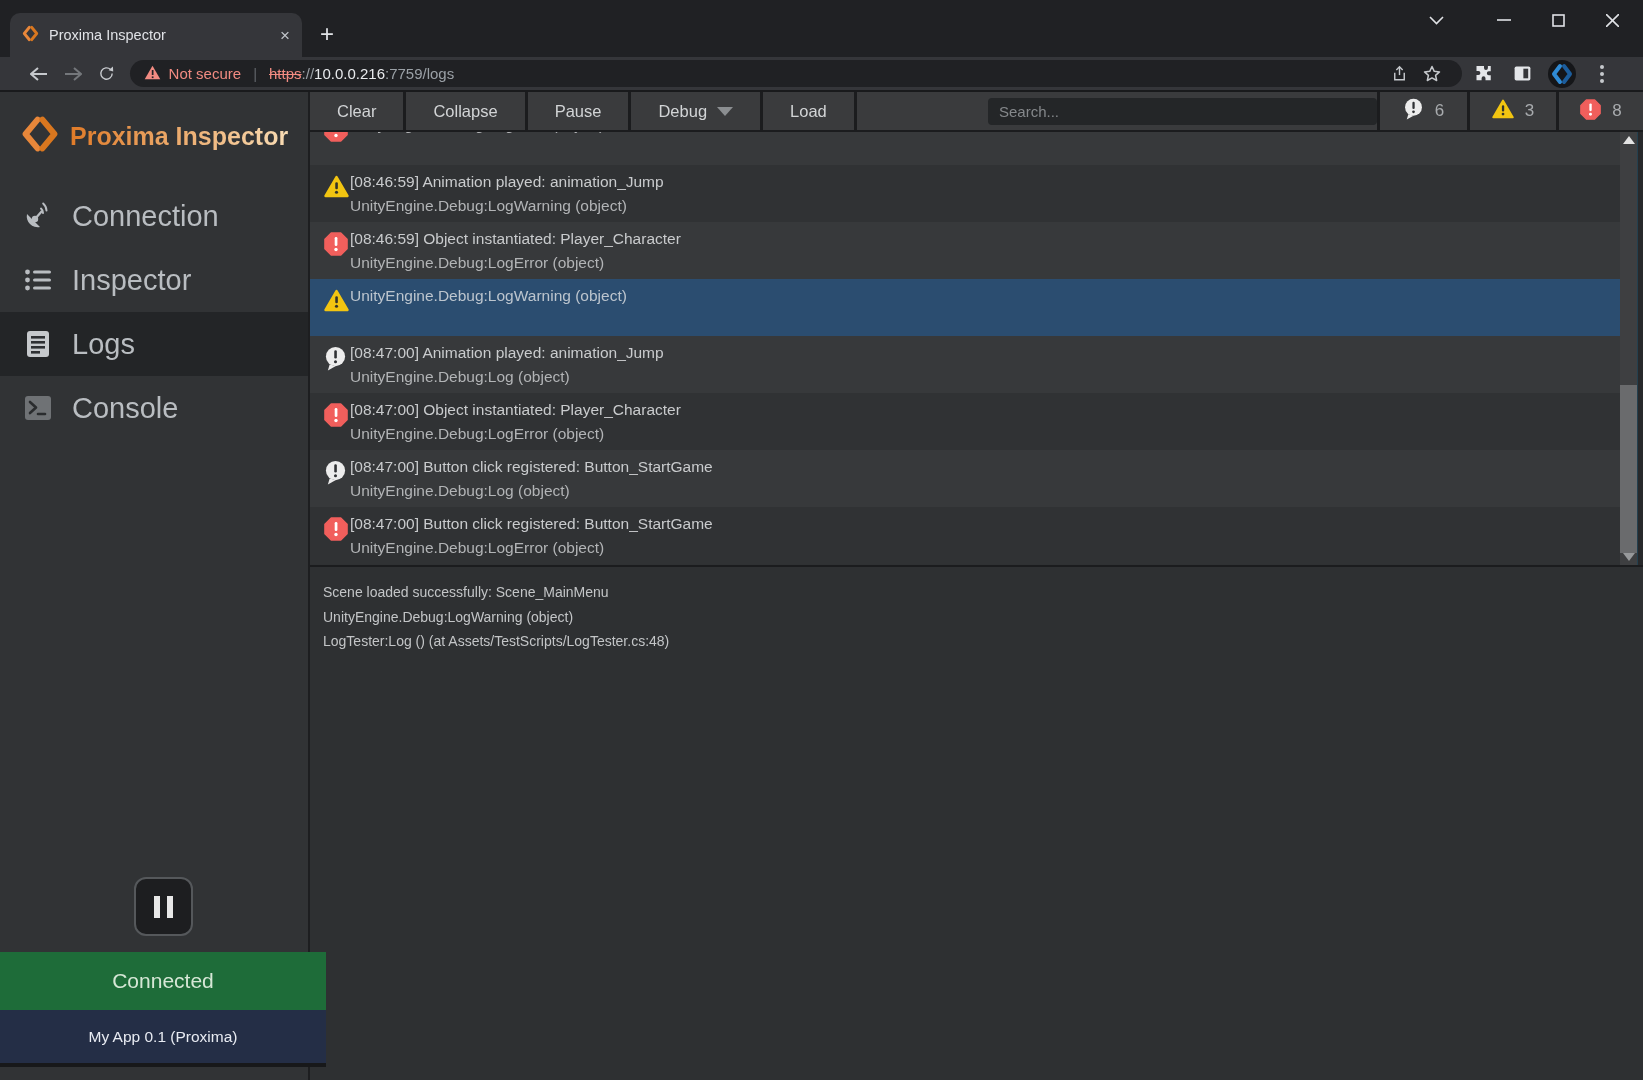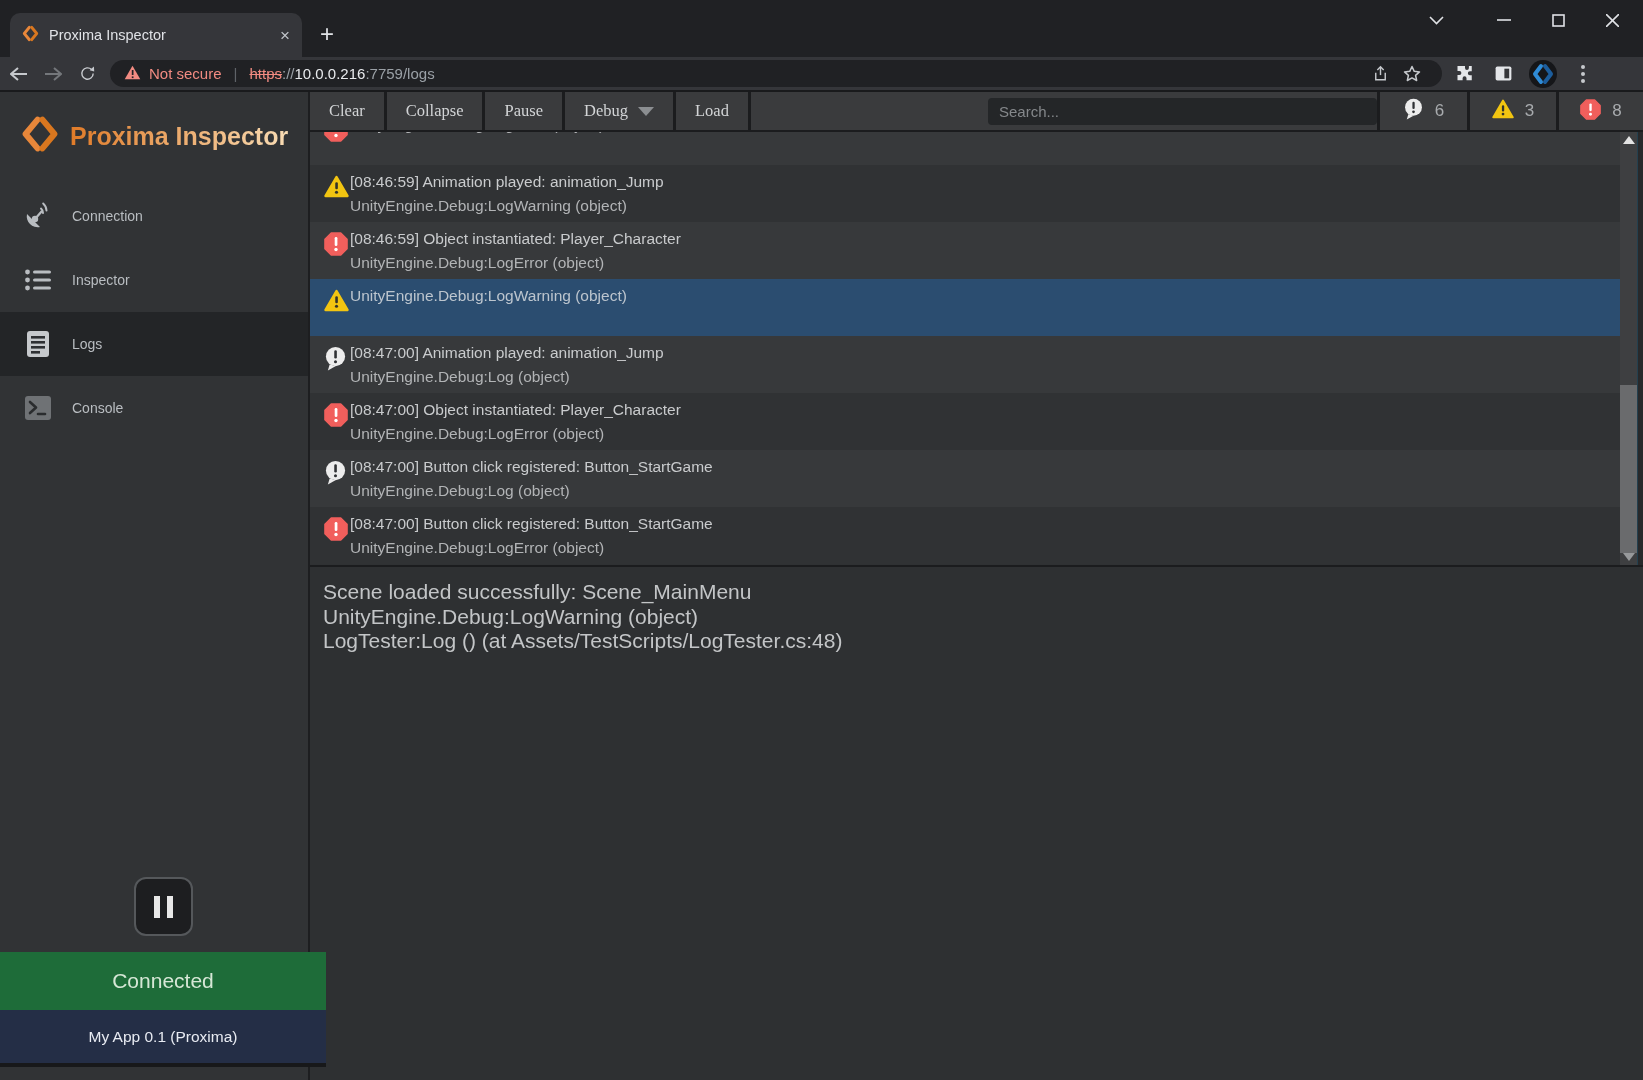--- a/index.html
+++ b/index.html
@@ -14,21 +14,21 @@
   .tab-title { flex:1; font-size:14.5px; color:#e0e2e6; white-space:nowrap; overflow:hidden; }
   .tab-close { color:#c0c4c9; font-size:17px; line-height:1; cursor:pointer; }
   .newtab { position:absolute; left:312px; bottom:8px; width:30px; height:30px;
             display:flex; align-items:center; justify-content:center;
             color:#e0e2e6; font-size:24px; border-radius:50%; }
   .win-controls { position:absolute; right:4px; top:2px; display:flex; }
   .win-btn { width:54px; height:36px; display:flex; align-items:center; justify-content:center; }
   .win-btn svg { stroke:#e0e2e6; stroke-width:1.6; fill:none; }
   .win-chevron { margin-right:14px; }
 
-  .addressbar { height:33px; background:#35363a; display:flex; align-items:center; padding:0 2px; }
+  .addressbar { height:33px; background:#35363a; display:flex; align-items:center; padding:0 22px; }
   .nav-ico { width:34px; height:28px; display:flex; align-items:center; justify-content:center; }
   .nav-ico svg { stroke:#c6c9cd; stroke-width:2; fill:none; }
   .nav-ico.disabled svg { stroke:#74777b; }
   .omnibox { height:27px; flex:0 0 1332px; margin-left:6px; background:#202124; border-radius:14px;
              display:flex; align-items:center; padding:0 14px; font-size:15px; }
   .warn-tri { margin-right:8px; }
   .notsecure { color:#f28b82; margin-right:12px; }
   .url-div { color:#5f6368; margin-right:12px; }
   .u-scheme { color:#f28b82; text-decoration:line-through; }
   .u-gray { color:#9aa0a6; } .u-host { color:#e8eaed; }
@@ -41,21 +41,21 @@
 
   
   .sidebar { width:310px; background:#313335; border-right:2px solid #1d1e20; position:relative; }
   .logo { display:flex; align-items:center; gap:12px; padding:24px 0 10px 22px; }
   .logo-text { font-size:25px; font-weight:bold;
                background:linear-gradient(90deg,#e07b28,#f8dcb4);
                -webkit-background-clip:text; background-clip:text;
                -webkit-text-fill-color:transparent; color:#eda35f; }
   .nav { margin-top:18px; }
   .nav-item { height:64px; display:flex; align-items:center; gap:18px; padding-left:22px;
-              color:#b9bdc1; font-size:14px; cursor:pointer; }
+              color:#b9bdc1; font-size:29px; cursor:pointer; }
   .nav-item.active { background:#232527; }
   .nav-item .nicon { width:32px; display:flex; justify-content:center; }
 
   .side-bottom { position:absolute; left:0; bottom:13px; width:326px; z-index:3; }
   .pause-row { height:76px; display:flex; align-items:flex-end; justify-content:center; padding-bottom:16px; }
   .pause-btn { width:59px; height:59px; background:#1d1e20; border:2px solid #55585b; border-radius:12px;
                display:flex; align-items:center; justify-content:center; gap:7px; cursor:pointer; }
   .pause-btn i { display:block; width:6px; height:22px; background:#e8e8e8; }
   .conn-bar { height:58px; background:#1e6c39; color:#d6e7d6; font-size:21px;
               display:flex; align-items:center; justify-content:center; }
@@ -66,22 +66,22 @@
                         color:#e8eaec; font-size:15px; cursor:pointer; }
   .flink + .flink { border-left:3px solid #151618; }
   .f1 { flex:117; } .f2 { flex:90; } .f3 { flex:119; }
   .bottom-strip { height:4px; background:#17181a; }
 
   
   .main { flex:1; display:flex; flex-direction:column; background:#2f3133; min-width:0; }
 
   .toolbar { height:40px; background:#3a3b3d; border-bottom:2px solid #1b1c1e;
              display:flex; align-items:stretch; }
-  .tbtn { display:flex; align-items:center; justify-content:center; gap:10px; padding:0 19px;
-          color:#d2d4d6; font-size:16.5px; border-right:3px solid #1b1c1e; cursor:pointer;font-family:Liberation Serif, serif; }
+  .tbtn { display:flex; align-items:center; justify-content:center; gap:10px; padding:0 27px;
+          color:#d2d4d6; font-size:16.5px; border-right:3px solid #1b1c1e; cursor:pointer; }
   .caret { width:0; height:0; border-left:8px solid transparent; border-right:8px solid transparent;
            border-top:9px solid #8b8e91; }
   .search-wrap { margin-left:auto; display:flex; align-items:center; }
   .search-input { width:389px; height:27px; background:#242628; border:none; border-radius:4px;
                   color:#c7c9cb; font-size:15px; padding:0 11px; font-family:"Liberation Sans",sans-serif; }
   .search-input::placeholder { color:#85888b; }
   .badge { display:flex; align-items:center; justify-content:center; gap:11px;
            border-left:3px solid #1b1c1e; cursor:pointer; }
   .badge .count { color:#a8abae; font-size:17px; }
   .b-info { width:90px; } .b-warn { width:89px; } .b-err { width:87px; }
@@ -110,21 +110,21 @@
   .sb-up { position:absolute; top:4px; left:3px; width:0; height:0;
            border-left:6px solid transparent; border-right:6px solid transparent;
            border-bottom:8px solid #e4e4e4; }
   .sb-down { position:absolute; bottom:4px; left:3px; width:0; height:0;
              border-left:6px solid transparent; border-right:6px solid transparent;
              border-top:8px solid #97999b; }
   .sb-thumb { position:absolute; top:253px; left:0; width:17px; height:168px; background:#6a6b6d; }
 
   
   .detail { flex:1; background:#2e3032; border-top:2px solid #1b1c1e; padding:13px 0 0 13px; }
-  .detail .dline { color:#c3c5c7; font-size:21px; line-height:24.5px; white-space:nowrap; }
+  .detail .dline { color:#c3c5c7; font-size:14px; line-height:24.5px; white-space:nowrap; }
 </style>
 </head>
 <body>
 
 <div class="tabstrip">
   <div class="tab">
     <span>
       <svg width="17" height="17" viewBox="0 0 30 30" fill="none">
         <polyline points="13,4 4,15 13,26" stroke="#e8873a" stroke-width="5" stroke-linecap="round" stroke-linejoin="round"></polyline>
         <polyline points="17,4 26,15 17,26" stroke="#d9771f" stroke-width="5" stroke-linecap="round" stroke-linejoin="round"></polyline>

